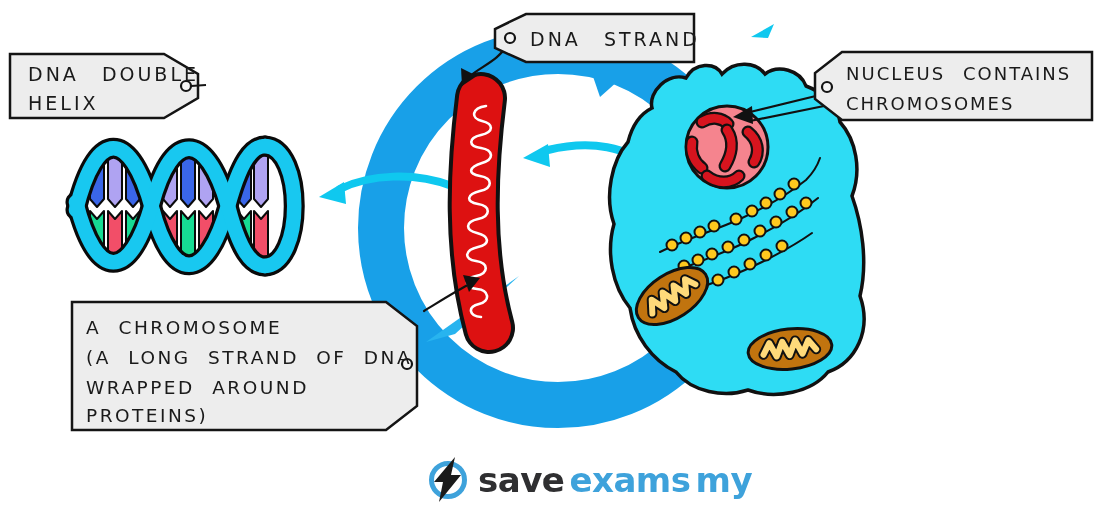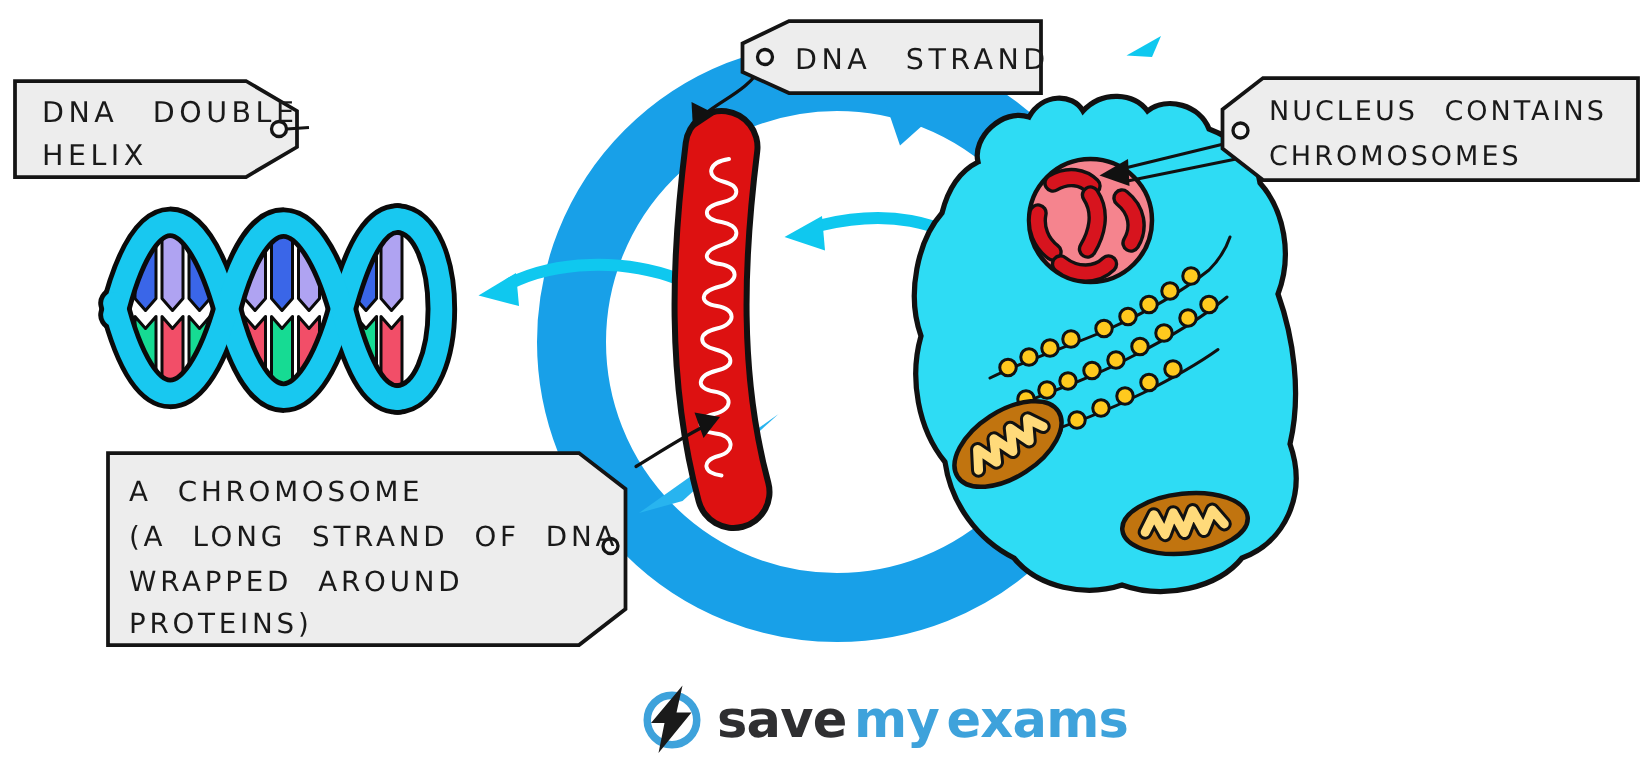--- a/index.html
+++ b/index.html
@@ -199,17 +199,17 @@
     <text class="tagtext tight" x="16" y="94">WRAPPED AROUND</text>
     <text class="tagtext tight" x="16" y="122">PROTEINS)</text>
   </svg>
 
   <div class="logo">
     <svg width="48" height="48" viewBox="0 0 48 48" style="position:static;">
       <circle cx="24" cy="24" r="16.5" fill="none" stroke="#3ea2db" stroke-width="5"></circle>
       <polygon points="31,1 10,26 19,26 15,46 37,19 27,19" fill="#1a1a1a"></polygon>
     </svg>
     <span class="logo-word logo-save">save</span>
+    <span class="logo-word logo-exams">exams</span>
     <span class="logo-word logo-my">my</span>
-    <span class="logo-word logo-exams">exams</span>
   </div>
 
 </div>
 
 </body></html>

